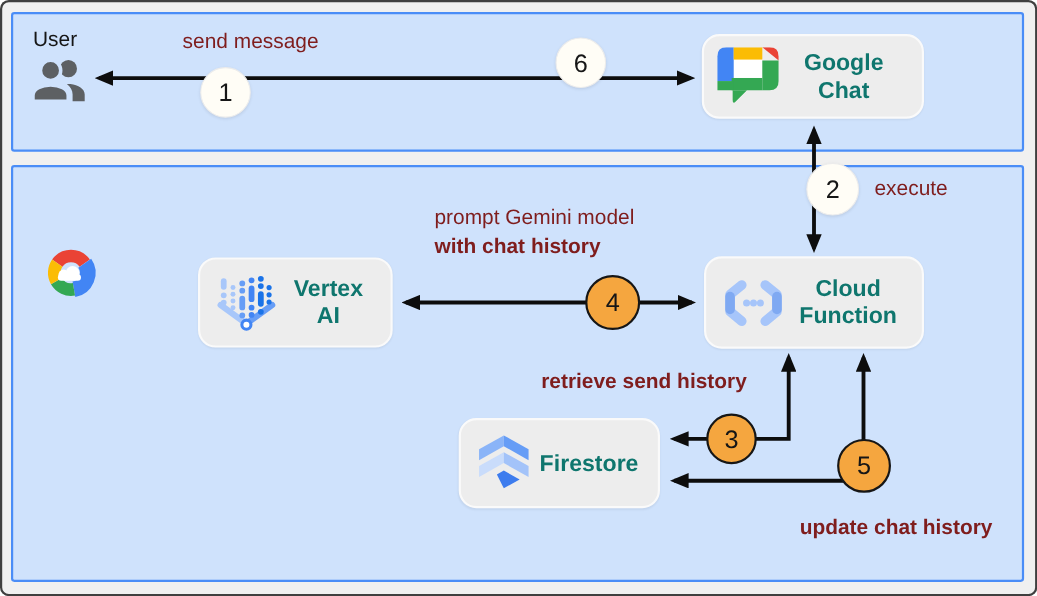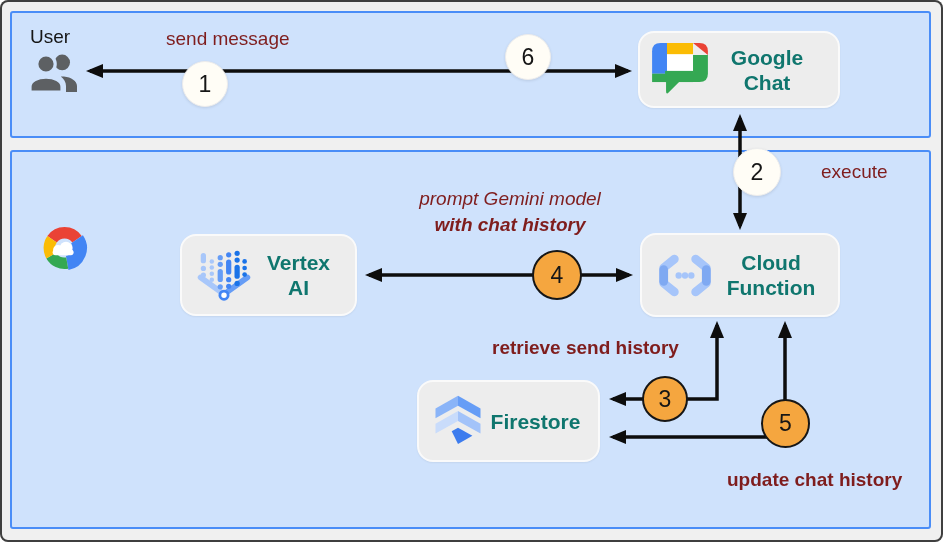--- a/index.html
+++ b/index.html
@@ -14,21 +14,21 @@
         box-shadow:0 1px 2px rgba(0,0,0,0.06);z-index:2;}
   .node .ntext{flex:1;text-align:center;font-size:21px;font-weight:700;color:#0f766e;line-height:25px;}
   .icon{display:inline-flex;align-items:center;justify-content:center;}
   .arrows{position:absolute;left:0;top:0;z-index:3;pointer-events:none;}
   .badge{position:absolute;z-index:4;border-radius:50%;display:flex;align-items:center;justify-content:center;
          font-size:23px;color:#161616;box-sizing:border-box;}
   .badge.white{background:#fffdf6;border:1px solid #ececec;box-shadow:0 1px 3px rgba(0,0,0,0.10);}
   .badge.orange{background:#f5a63f;border:2.5px solid #161616;}
   .flowlabel{position:absolute;z-index:4;font-size:19px;color:#7f1d1d;white-space:nowrap;}
   .w400{font-weight:400;} .w700{font-weight:700;}
-  .prompt-block{text-align:center;line-height:26px;font-style:italic;}
+  .prompt-block{text-align:left;line-height:26px;}
 </style>
 </head>
 <body>
 
 <div class="screen">
 
   <div class="container user-container"></div>
   <div class="container gcp-container"></div>
 
   <div class="section-label" style="left:30px;top:25px;">User</div>
@@ -174,21 +174,21 @@
   </svg>
 
   <div class="badge white" style="left:182px;top:61px;width:46px;height:46px;">1</div>
   <div class="badge white" style="left:505px;top:34px;width:46px;height:46px;">6</div>
   <div class="badge white" style="left:733px;top:148px;width:48px;height:48px;">2</div>
   <div class="badge orange" style="left:532px;top:250px;width:50px;height:50px;">4</div>
   <div class="badge orange" style="left:642px;top:376px;width:46px;height:46px;">3</div>
   <div class="badge orange" style="left:761px;top:399px;width:49px;height:49px;">5</div>
 
   <div class="flowlabel w400" style="left:166px;top:28px;">send message</div>
-  <div class="flowlabel w400" style="left:821px;top:161px;text-align:center;">execute</div>
+  <div class="flowlabel w400" style="left:795px;top:161px;text-align:center;">execute</div>
   <div class="flowlabel prompt-block" style="left:395px;top:186px;width:230px;">
     <div class="w400">prompt Gemini model</div>
     <div class="w700">with chat history</div>
   </div>
   <div class="flowlabel w700" style="left:492px;top:337px;">retrieve send history</div>
   <div class="flowlabel w700" style="left:727px;top:469px;">update chat history</div>
 
 </div>
 
 </body></html>

